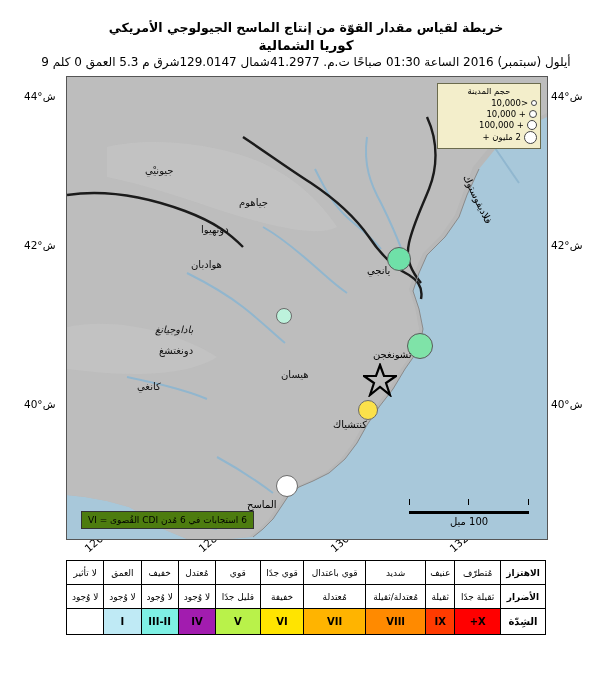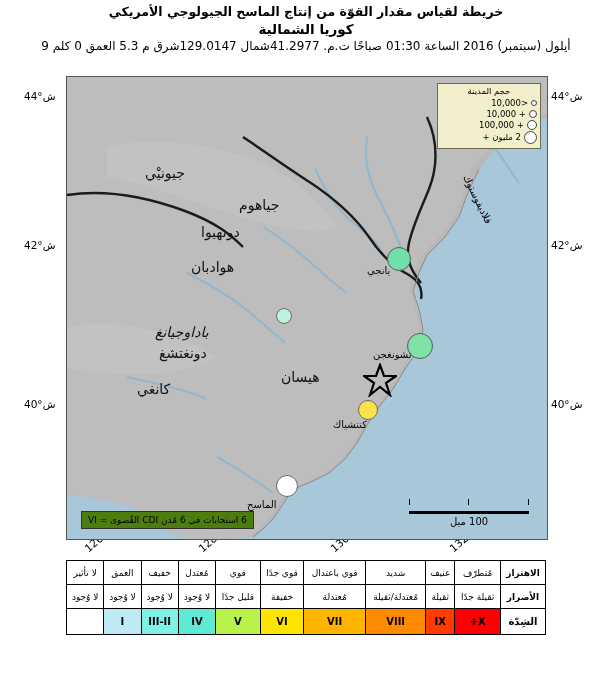--- a/index.html
+++ b/index.html
@@ -5,21 +5,21 @@
   html,body{margin:0;padding:0;}
   body{
     width:612px;height:684px;
     background:#ffffff;
     font-family:"DejaVu Sans","Liberation Sans",sans-serif;
     position:relative;
     overflow:hidden;
   }
   .hdr{
     text-align:center;
-    padding-top:4px;
+    padding-top:20px;
   }
   .hdr .l1{font-size:12.5px;font-weight:bold;color:#000;line-height:16px;}
   .hdr .l2{font-size:13.5px;font-weight:bold;color:#000;line-height:18px;}
   .hdr .l3{font-size:12px;color:#000;line-height:16px;}
 
   #mapwrap{
     position:absolute;
     left:66px;top:76px;width:480px;height:462px;
     border:1px solid #555;
     background:#a9c6d8;
@@ -73,21 +73,21 @@
     border:1px solid #000;
     text-align:center;
     height:15px;
     padding:4px 1px;
     white-space:nowrap;
     color:#000;
   }
   #inttable td.lbl{width:42px;font-weight:bold;background:#fff;}
   #inttable tr.roman td{font-weight:bold;color:#000;height:17px;font-size:10px;}
 
-  .mlabel{position:absolute;font-size:14px;color:#111;white-space:nowrap;}
+  .mlabel{position:absolute;font-size:10px;color:#111;white-space:nowrap;}
   .mlabel.city{font-size:10px;color:#000;}
 </style>
 </head>
 <body>
 
 <div class="hdr">
   <div class="l1">خريطة لقياس مقدار القوّة من إنتاج الماسح الجيولوجي الأمريكي</div>
   <div class="l2">كوريا الشمالية</div>
   <div class="l3">9 أيلول (سبتمبر) 2016 الساعة 01:30 صباحًا ت.م. 41.2977شمال 129.0147شرق م 5.3 العمق 0 كلم</div>
 </div>
@@ -235,19 +235,19 @@
     <td>لا وُجود</td>
   </tr>
   <tr class="roman">
     <td class="lbl">الشِدّة</td>
     <td style="background:#ff0000;">X+</td>
     <td style="background:#ff3b00;">IX</td>
     <td style="background:#ff8a00;">VIII</td>
     <td style="background:#ffb400;">VII</td>
     <td style="background:#ffe400;">VI</td>
     <td style="background:#b9f24a;">V</td>
-    <td style="background:#5eead4;">IV</td>
+    <td style="background:#a21caf;">IV</td>
     <td style="background:#7ef0e4;">III-II</td>
     <td style="background:#bfeaf5;">I</td>
     <td style="background:#ffffff;"></td>
   </tr>
 </tbody>
   </table>
 
 </body></html>

